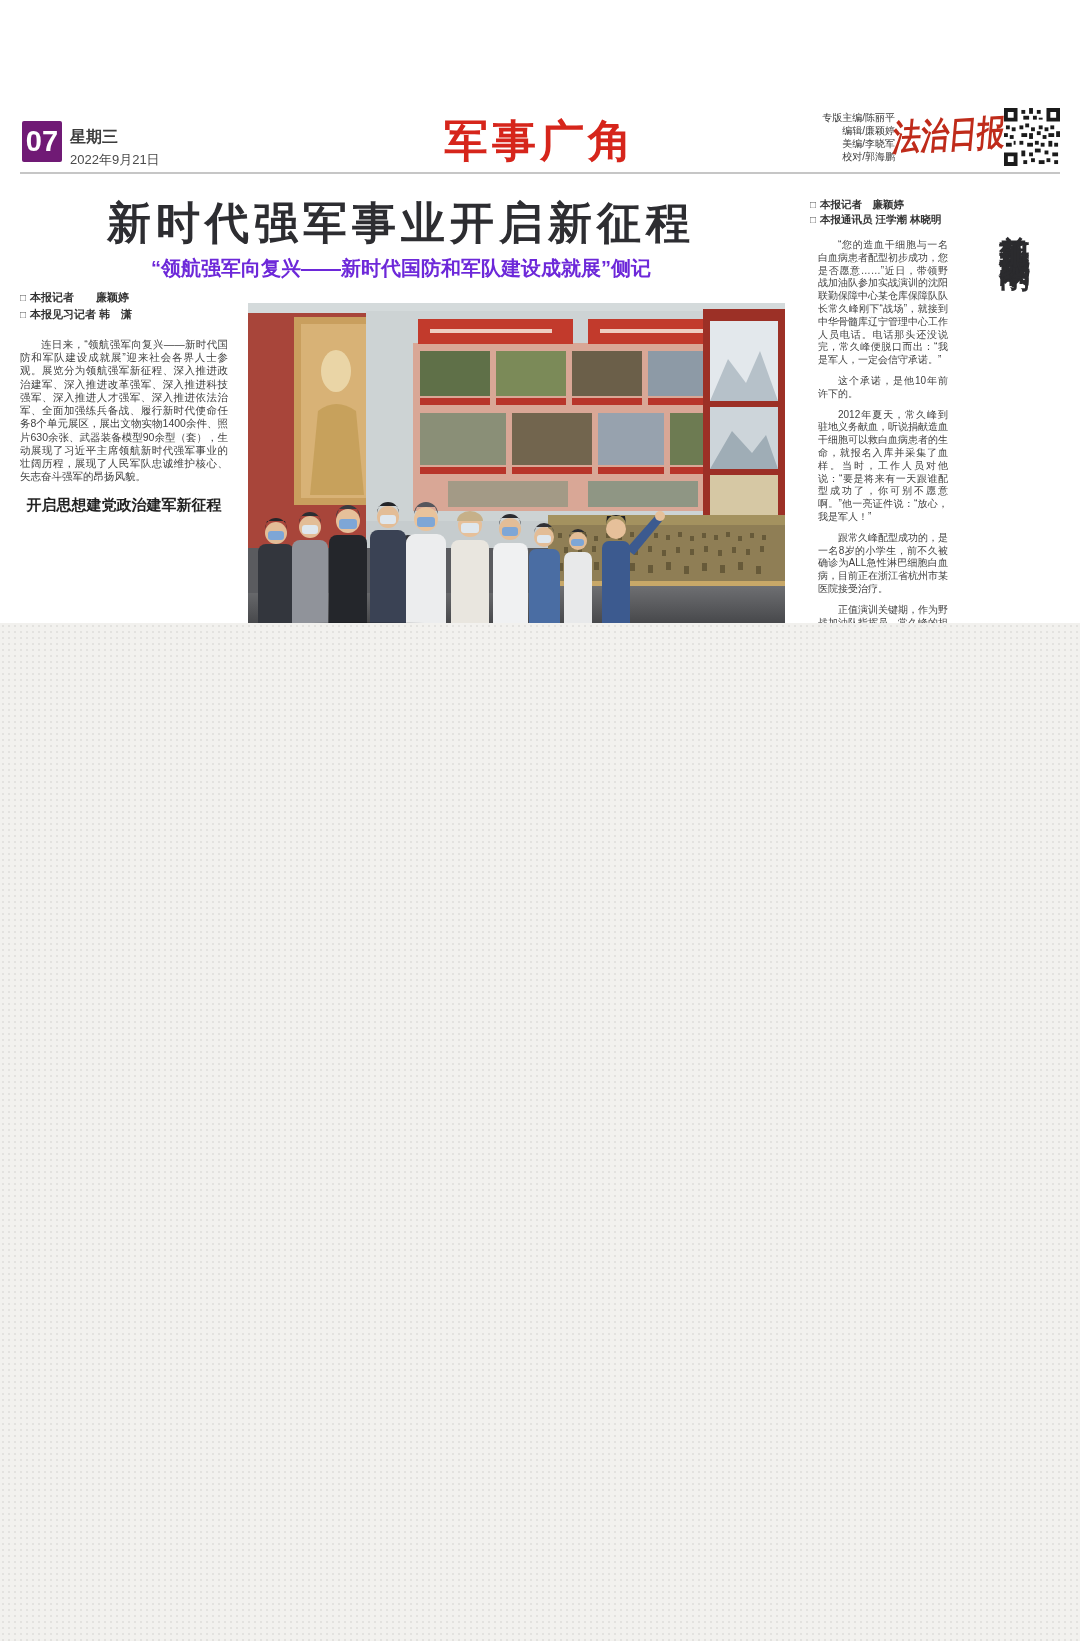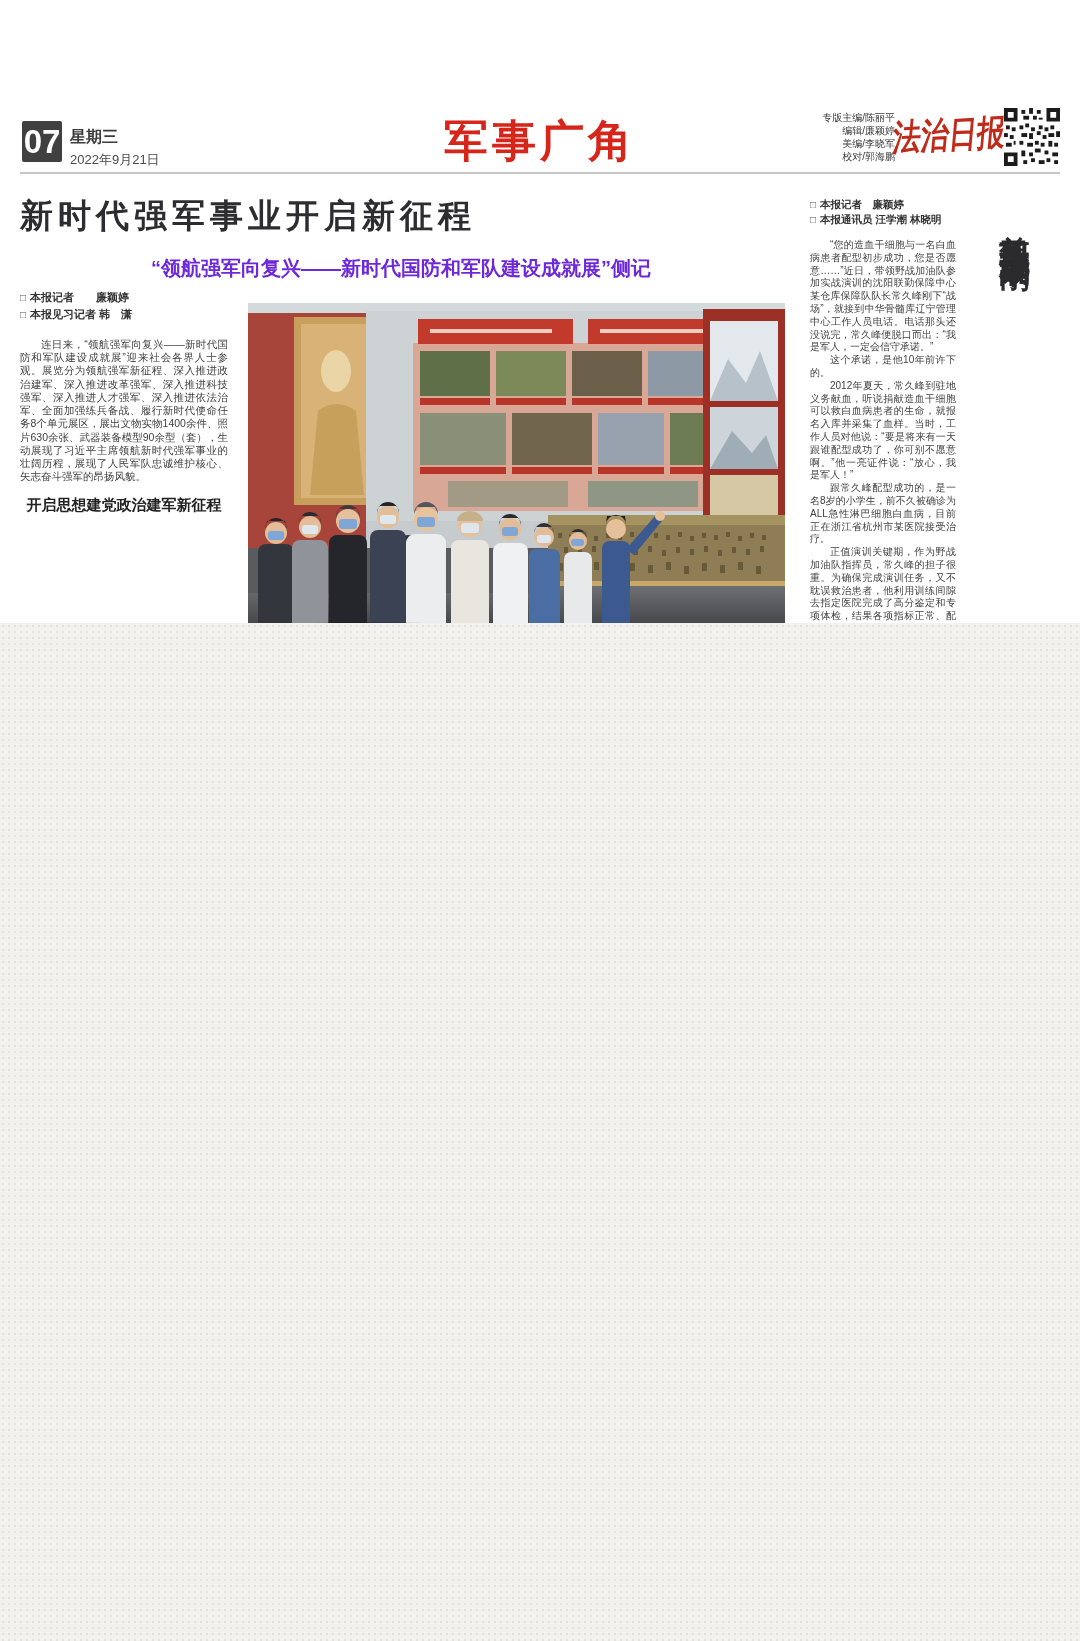--- a/index.html
+++ b/index.html
@@ -10,63 +10,63 @@
   }
   .content{position:absolute;left:0;top:0;width:1080px;height:623px;overflow:hidden;background:#fff;}
   .blank-bottom{
     position:absolute;left:0;top:623px;width:1080px;height:1018px;
     background-color:#f2f1ee;
     background-image:radial-gradient(#e3e2df 1px, rgba(0,0,0,0) 1.3px);
     background-size:6px 6px;
   }
   
   .page-num{
-    position:absolute;left:22px;top:121px;width:40px;height:41px;background:#404040;
-    color:#fff;font-weight:bold;font-size:33px;display:flex;align-items:center;justify-content:center;
+    position:absolute;left:22px;top:121px;width:40px;height:41px;background:#701a75;
+    color:#fff;font-weight:bold;font-size:29px;display:flex;align-items:center;justify-content:center;
     border-radius:2px;letter-spacing:0;
   }
   .date-block{position:absolute;left:70px;top:127px;color:#3c3c3c;}
   .date-block .weekday{font-size:16px;font-weight:bold;}
   .date-block .date{font-size:13px;margin-top:3px;color:#4a4a4a;}
   .section-title{
     position:absolute;left:390px;top:112px;width:300px;text-align:center;
     color:#d6251b;font-size:44px;font-weight:bold;letter-spacing:4px;
   }
   .credits{position:absolute;right:185px;top:111px;text-align:right;font-size:10px;line-height:13px;color:#3b3b3b;margin-left:24px;}
   .masthead{
     position:absolute;left:893px;top:114px;width:112px;
     color:#bf2b1a;font-family:"DejaVu Serif","Liberation Serif",serif;font-weight:bold;
     font-size:36px;white-space:nowrap;transform:rotate(-3deg) skewX(-8deg) scaleX(0.78);
     transform-origin:left center;
   }
   .qr{position:absolute;left:1004px;top:107px;width:56px;height:60px;}
   .header-rule{position:absolute;left:20px;top:172px;width:1040px;height:2px;background:#c6c6c6;}
   
   .main-title{
-    position:absolute;left:20px;top:194px;width:762px;
-    font-size:33px;font-weight:bold;color:#2d2d31;letter-spacing:5px;white-space:nowrap;
+    position:absolute;left:20px;top:194px;width:762px;text-align:center;
+    font-size:44px;font-weight:bold;color:#2d2d31;letter-spacing:5px;white-space:nowrap;
   }
   .main-subtitle{
     position:absolute;left:20px;top:255px;width:762px;text-align:center;
     font-size:20px;font-weight:bold;color:#6d28d9;white-space:nowrap;
   }
   
   .byline{font-size:11px;font-weight:bold;color:#333;line-height:16px;white-space:nowrap;}
   .byline .sq{font-weight:normal;color:#555;margin-right:4px;font-size:10px;}
   .left-col{position:absolute;left:20px;top:289px;width:208px;}
   .left-col .body{margin-top:15px;font-size:10.5px;line-height:1.26;color:#3f3f3f;text-align:justify;}
   .left-col p{margin:0;text-indent:2em;}
   .left-col .subhead{
     text-align:center;font-size:15px;font-weight:bold;color:#222;margin:13px 0 11px;text-indent:0;
   }
   .photo{position:absolute;left:248px;top:303px;width:537px;height:330px;}
   .right-col{position:absolute;left:810px;top:197px;width:146px;}
   .right-col .byline{font-size:10.5px;line-height:15px;}
   .right-col .body{margin-top:12px;font-size:10px;line-height:1.28;color:#3f3f3f;text-align:justify;}
-  .right-col p{margin:0;text-indent:2em;}
+  .right-col p{margin:8px;text-indent:2em;}
   .vertical-title{
     position:absolute;left:997px;top:238px;height:400px;
     writing-mode:vertical-rl;text-orientation:upright;
     font-size:30px;font-weight:bold;color:#2b2b2e;letter-spacing:-2px;line-height:1.15;
     white-space:nowrap;
   }
 </style>
 </head>
 <body>
 

